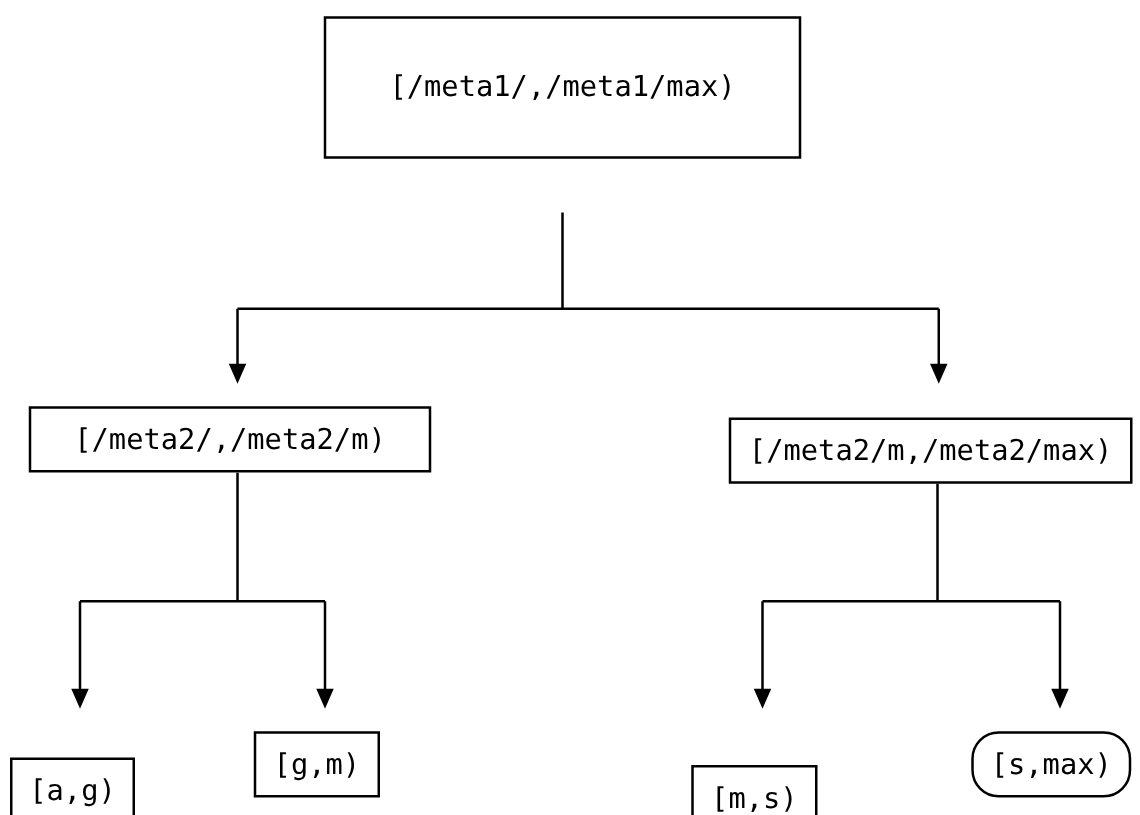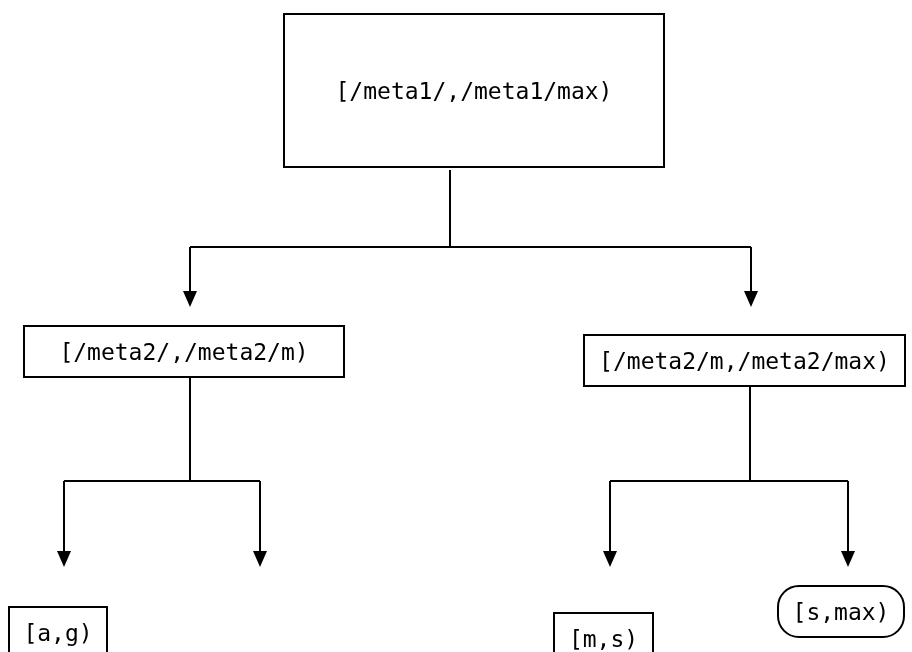--- a/index.html
+++ b/index.html
@@ -28,21 +28,21 @@
     border: 2px solid #000000;
     background: #ffffff;
     display: flex;
     align-items: center;
     justify-content: center;
     font-size: 23px;
     color: #000000;
     white-space: nowrap;
     letter-spacing: 0;
   }
-  .node-root   { left: 259px; top: 13px;  width: 382px; height: 155px; margin-left: 24px; }
+  .node-root   { left: 259px; top: 13px;  width: 382px; height: 114px; }
   .node-left   { left: 23px;  top: 325px; width: 322px; height: 53px; }
   .node-right  { left: 583px; top: 334px; width: 323px; height: 53px; }
   .node-ag     { left: 8px;   top: 585px; width: 100px; height: 53px; margin-top: 21px; }
   .node-gm     { left: 203px; top: 585px; width: 101px; height: 53px; }
   .node-ms     { left: 553px; top: 585px; width: 101px; height: 53px; margin-top: 27px; }
   .node-smax   { left: 777px; top: 585px; width: 128px; height: 53px; border-radius: 22px; }
 </style>
 </head>
 <body>
 
@@ -87,20 +87,23 @@
   </div>
 
   <div class="node node-right">
     <span>[/meta2/m,/meta2/max)</span>
   </div>
 
   <div class="node node-ag">
     <span>[a,g)</span>
   </div>
 
+  <div class="node node-gm">
+    <span>[g,m)</span>
+  </div>
 
   <div class="node node-ms">
     <span>[m,s)</span>
   </div>
 
   <div class="node node-smax">
     <span>[s,max)</span>
   </div>
 
 </div>

